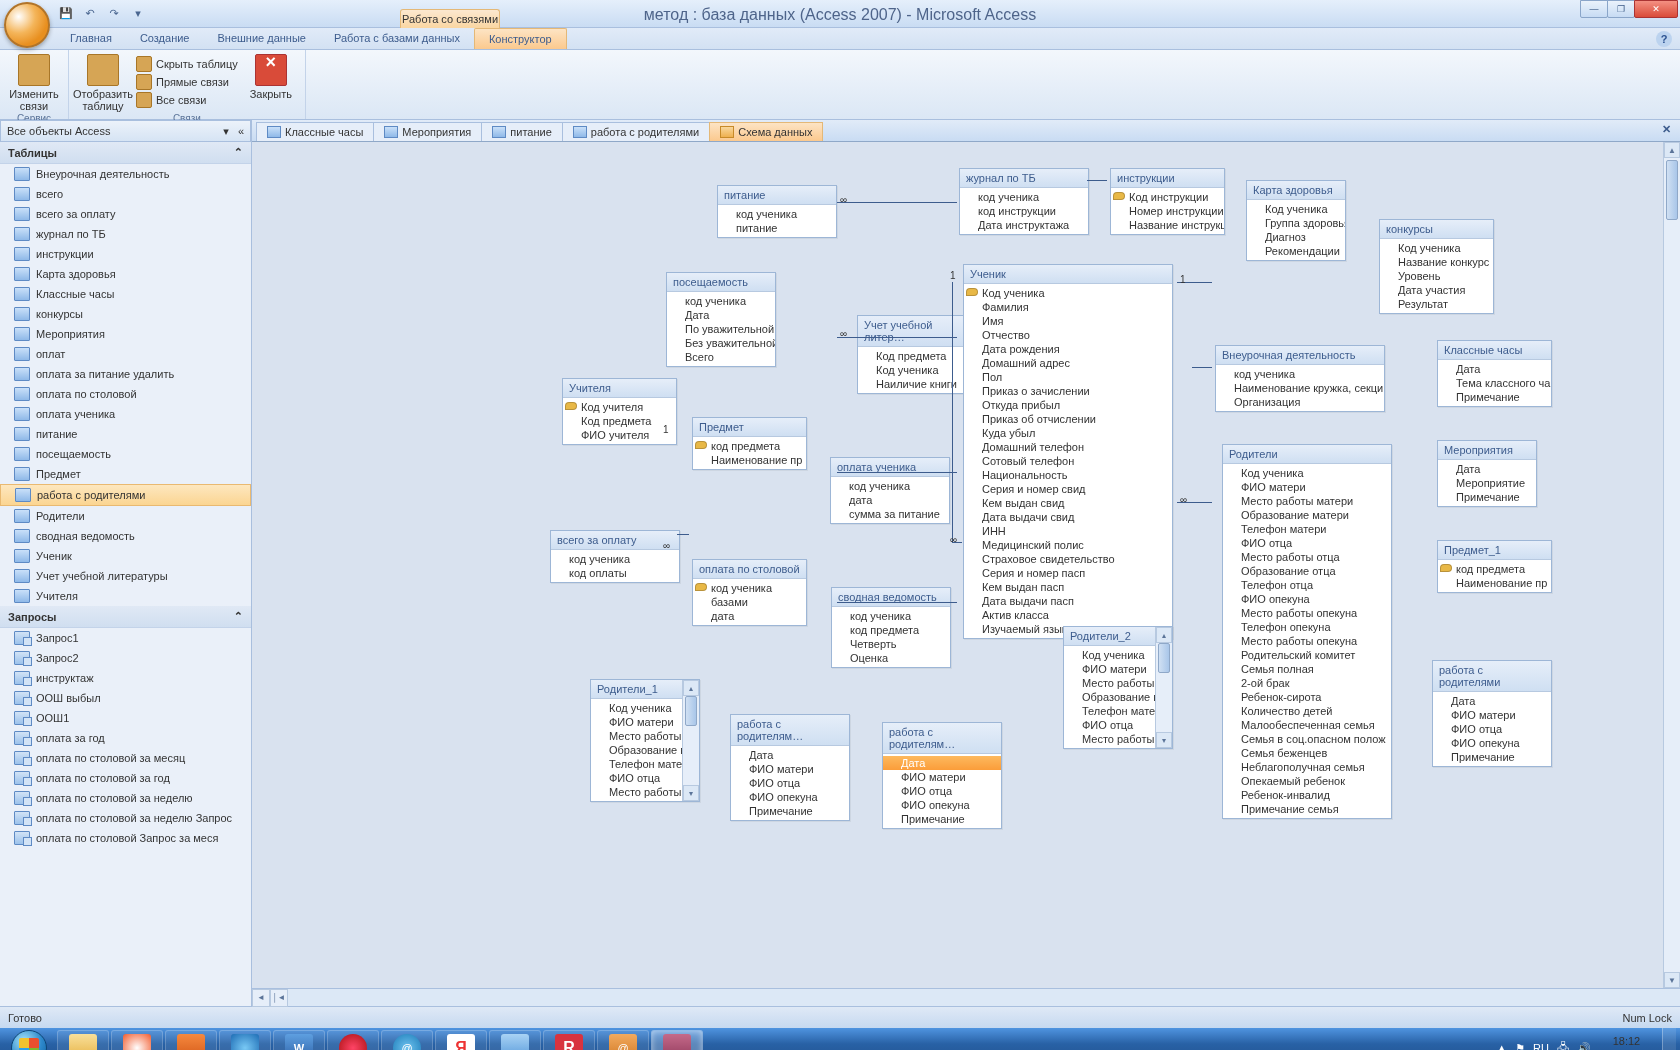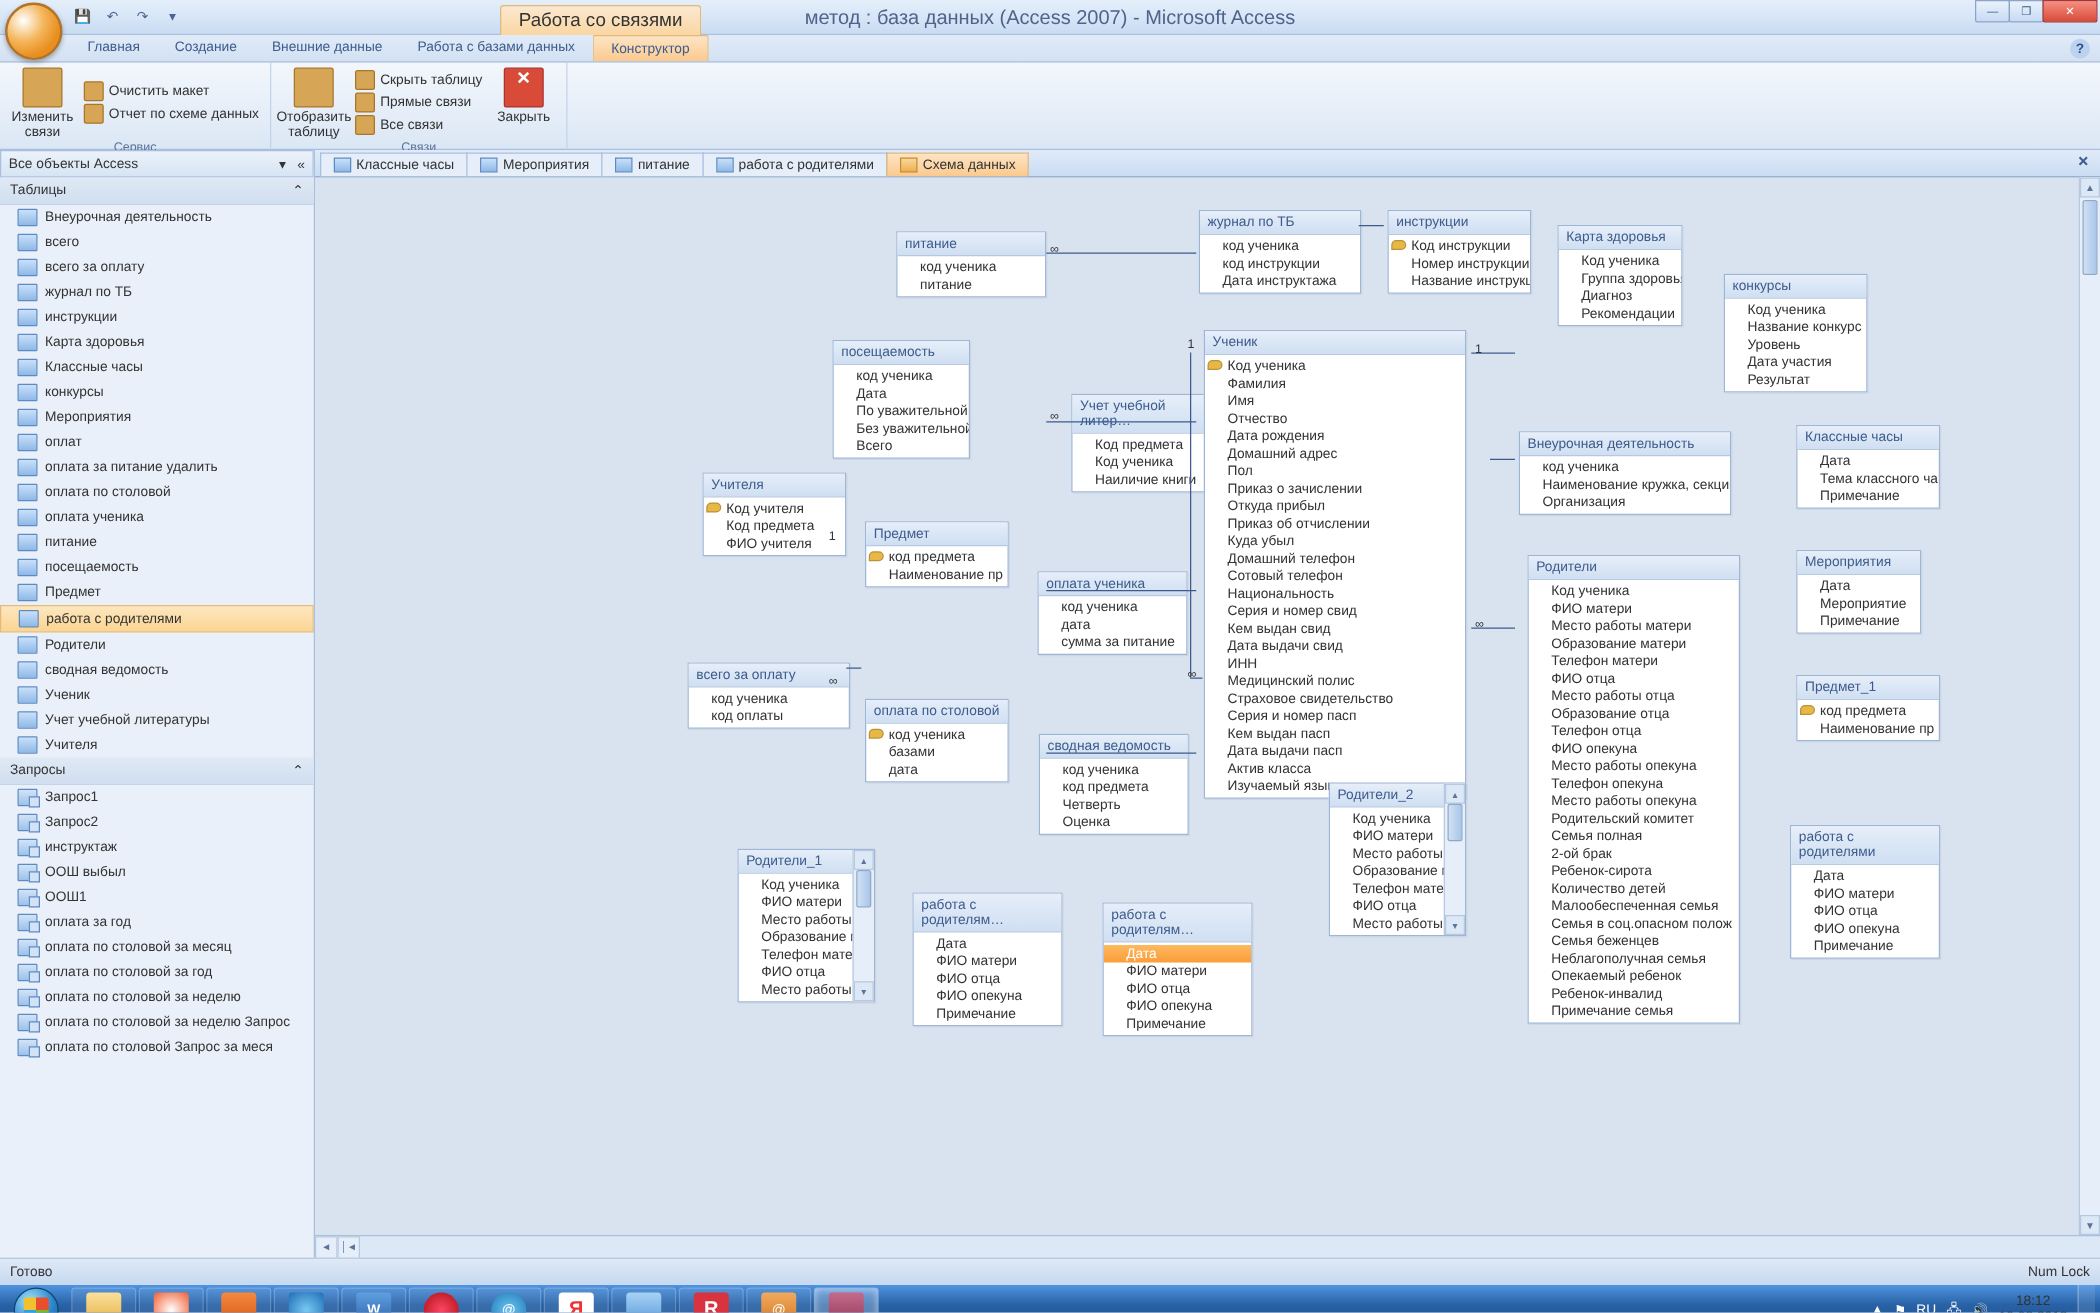--- a/index.html
+++ b/index.html
@@ -2,21 +2,21 @@
 <html><head>
 <meta charset="utf-8">
 <style>
 *{box-sizing:border-box;margin:0;padding:0;font-family:"Segoe UI",Tahoma,sans-serif;font-size:11px;color:#333}
 html,body{width:1680px;height:1050px;overflow:hidden;background:#dce6f2}
 .titlebar{height:28px;background:linear-gradient(#e5effb,#c9dcf3);display:flex;align-items:center;border-bottom:1px solid #a9bfde;position:relative}
 .office-btn{width:46px;height:46px;border-radius:50%;background:radial-gradient(circle at 30% 30%,#fff,#f4b55a 40%,#e88f1f 70%);position:absolute;left:4px;top:2px;z-index:50;border:2px solid #b17429;box-shadow:0 2px 4px rgba(0,0,0,.3)}
 .qat{margin-left:56px;display:flex;gap:4px;align-items:center}
 .qat-btn{width:20px;height:20px;display:flex;align-items:center;justify-content:center;color:#4a6690}
 .title-tabs{position:absolute;left:400px;top:0;height:28px;display:flex;align-items:flex-end}
-.context-tab{background:linear-gradient(#fce8d0,#fad6a2);border:1px solid #e4b877;border-bottom:none;padding:3px 14px;border-radius:3px 3px 0 0;font-size:15px}
+.context-tab{background:linear-gradient(#fce8d0,#fad6a2);border:1px solid #e4b877;border-bottom:none;padding:3px 1px;border-radius:3px 3px 0 0;font-size:11px}
 .app-title{position:absolute;left:50%;transform:translateX(-50%);top:6px;font-size:16px;color:#4e648a}
 .win-controls{position:absolute;right:2px;top:0;display:flex}
 .win-btn{width:28px;height:18px;border:1px solid #8aa5c9;background:linear-gradient(#eaf2fb,#c7dbf3);display:flex;align-items:center;justify-content:center;font-size:9px;color:#3c5a86;border-radius:0 0 2px 2px;margin-left:-1px}
 .win-btn.close{width:44px;background:linear-gradient(#f49082,#d94b39);color:#fff;border-color:#a33}
 .tabs-row{height:22px;background:linear-gradient(#e1ebf8,#d3e1f3);display:flex;padding-left:56px;border-bottom:1px solid #a9bfde;position:relative}
 .rtab{padding:4px 14px 0;color:#3d5c8d;cursor:default}
 .rtab.context{background:linear-gradient(#fde4c4,#fbc98e);border:1px solid #e4b877;border-bottom:none;border-radius:2px 2px 0 0}
 .help-btn{position:absolute;right:8px;top:3px;width:16px;height:16px;border-radius:50%;background:#bcd3ef;color:#2b5190;text-align:center;line-height:16px;font-weight:bold}
 .ribbon{height:70px;background:linear-gradient(#f3f7fc,#dbe7f5);border-bottom:1px solid #a9bfde;display:flex}
 .rgroup{border-right:1px solid #c3d3e9;padding:2px 6px 0;display:flex;flex-direction:column;justify-content:space-between;height:100%}
@@ -25,21 +25,21 @@
 .rbtn-lg{width:56px;display:flex;flex-direction:column;align-items:center;padding-top:2px;text-align:center;font-size:10px;line-height:1.1;color:#3d5c8d}
 .rbtn-lg .ico{width:32px;height:32px;margin-bottom:2px}
 .rbtn-sm{display:flex;align-items:center;gap:4px;padding:1px 3px;font-size:11px;color:#3d5c8d;height:18px}
 .rbtn-sm .ico{width:16px;height:16px}
 .ico{display:inline-block;background:#d6a555;border:1px solid #a87628;border-radius:2px}
 .ico.x{background:#d94b39;border-color:#a33;color:#fff;text-align:center;line-height:14px;font-weight:bold;font-size:18px}
 .rstack{display:flex;flex-direction:column;justify-content:center}
 .nav-header{height:22px;background:linear-gradient(#ecf2fa,#d6e4f4);border:1px solid #a9bfde;display:flex;align-items:center;padding:0 6px;justify-content:space-between;color:#3d5c8d}
 .main{display:flex;height:886px}
 .navpane{width:252px;background:#eaf0f9;border-right:1px solid #a9bfde;overflow-y:auto}
-.nav-group-hdr{background:linear-gradient(#e0e9f5,#d0def0);padding:4px 8px;font-weight:400;color:#3d5c8d;border-bottom:1px solid #c3d3e9;display:flex;justify-content:space-between;align-items:flex-start}
+.nav-group-hdr{background:linear-gradient(#e0e9f5,#d0def0);padding:4px 8px;font-weight:700;color:#3d5c8d;border-bottom:1px solid #c3d3e9;display:flex;justify-content:space-between;align-items:flex-end}
 .nav-item{display:flex;align-items:center;gap:6px;padding:3px 8px 3px 14px}
 .nav-item.sel{background:linear-gradient(#fde7bf,#fbd592);border:1px solid #e9b971}
 .nav-ico{width:16px;height:14px;background:linear-gradient(#c9e0f9,#8fb9e8);border:1px solid #5e8ac4;border-radius:1px}
 .nav-ico.q{background:linear-gradient(#d2e3f6,#9cc2eb);position:relative}
 .nav-ico.q::after{content:"";position:absolute;width:7px;height:7px;background:#d2e3f6;border:1px solid #5e8ac4;left:8px;top:5px}
 .work{flex:1;display:flex;flex-direction:column;background:#bccde4}
 .doc-tabs{height:22px;background:linear-gradient(#e1ebf8,#c9dcf3);display:flex;align-items:flex-end;padding-left:4px;border-bottom:1px solid #8fa8c8;position:relative}
 .dtab{display:flex;align-items:center;gap:4px;padding:3px 10px;background:#e6eef9;border:1px solid #a9bfde;border-bottom:none;margin-right:-1px;font-size:11px;color:#3d5c8d}
 .dtab .di{width:14px;height:12px;background:linear-gradient(#c9e0f9,#8fb9e8);border:1px solid #5e8ac4}
 .dtab.active{background:linear-gradient(#fde4c4,#fbc98e);border-color:#e4b877}
@@ -103,30 +103,20 @@
   <div class="help-btn">?</div>
 </div>
 
 <div class="ribbon">
   <div class="rgroup">
     <div class="rgroup-body">
       <div class="rbtn-lg">
           <span class="ico"></span>
           <span>Изменить связи</span>
         </div>
-      <div class="rstack">
-        <div class="rbtn-sm">
-            <span class="ico"></span>
-            <span>Очистить макет</span>
-          </div>
-        <div class="rbtn-sm">
-            <span class="ico"></span>
-            <span>Отчет по схеме данных</span>
-          </div>
-      </div>
     </div>
     <div class="rgroup-label">Сервис</div>
   </div>
   <div class="rgroup">
     <div class="rgroup-body">
       <div class="rbtn-lg">
           <span class="ico"></span>
           <span>Отобразить таблицу</span>
         </div>
       <div class="rstack">

